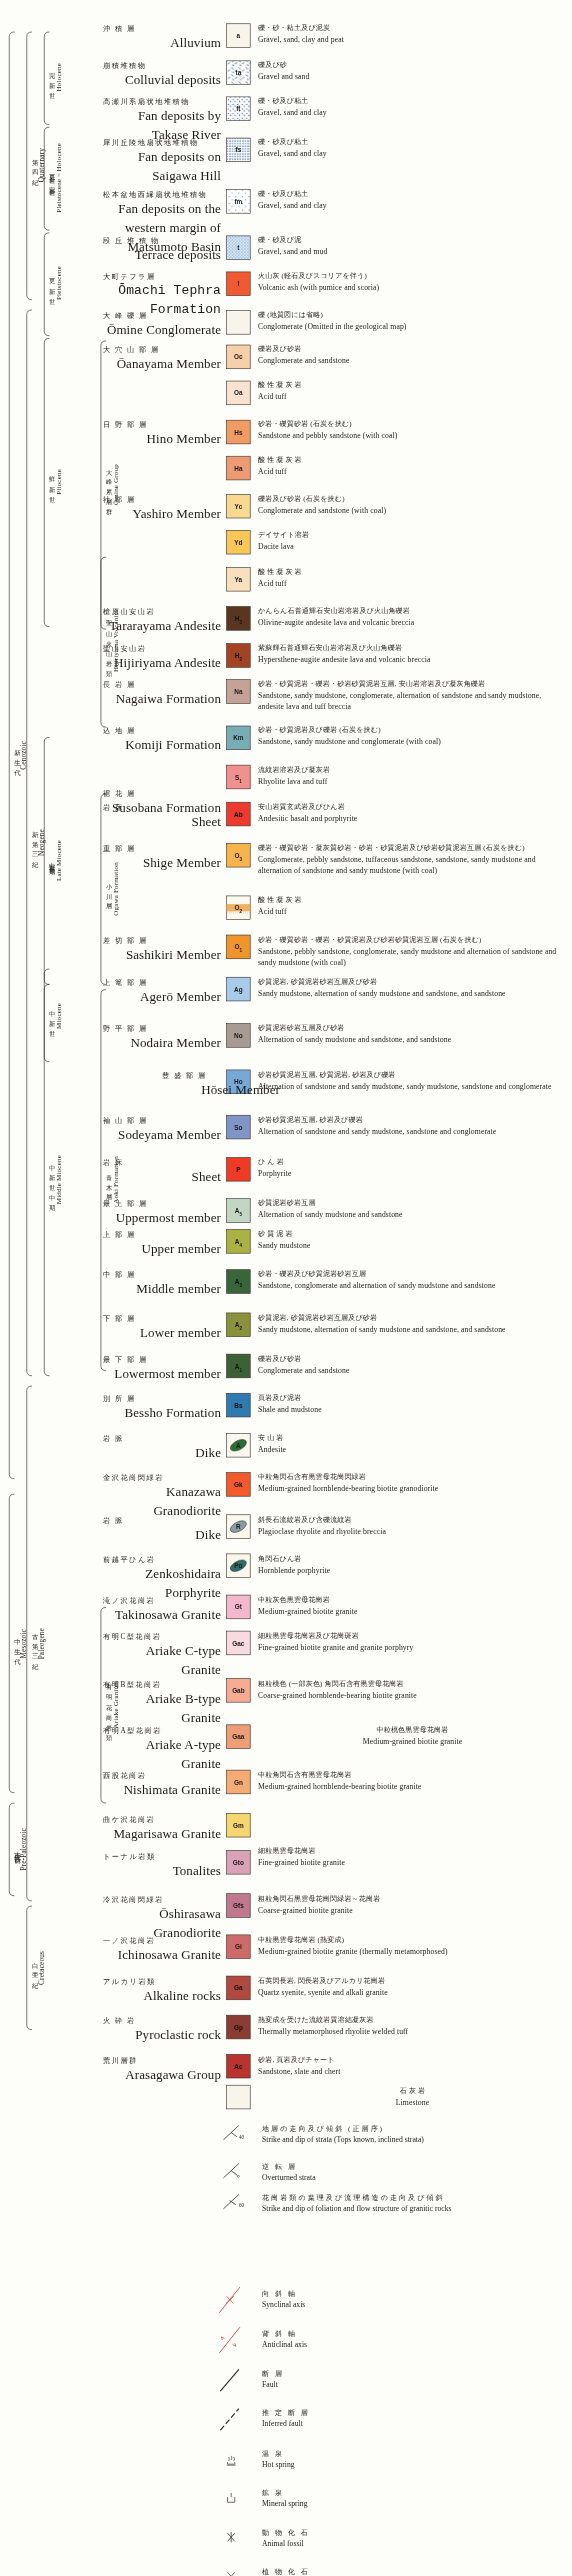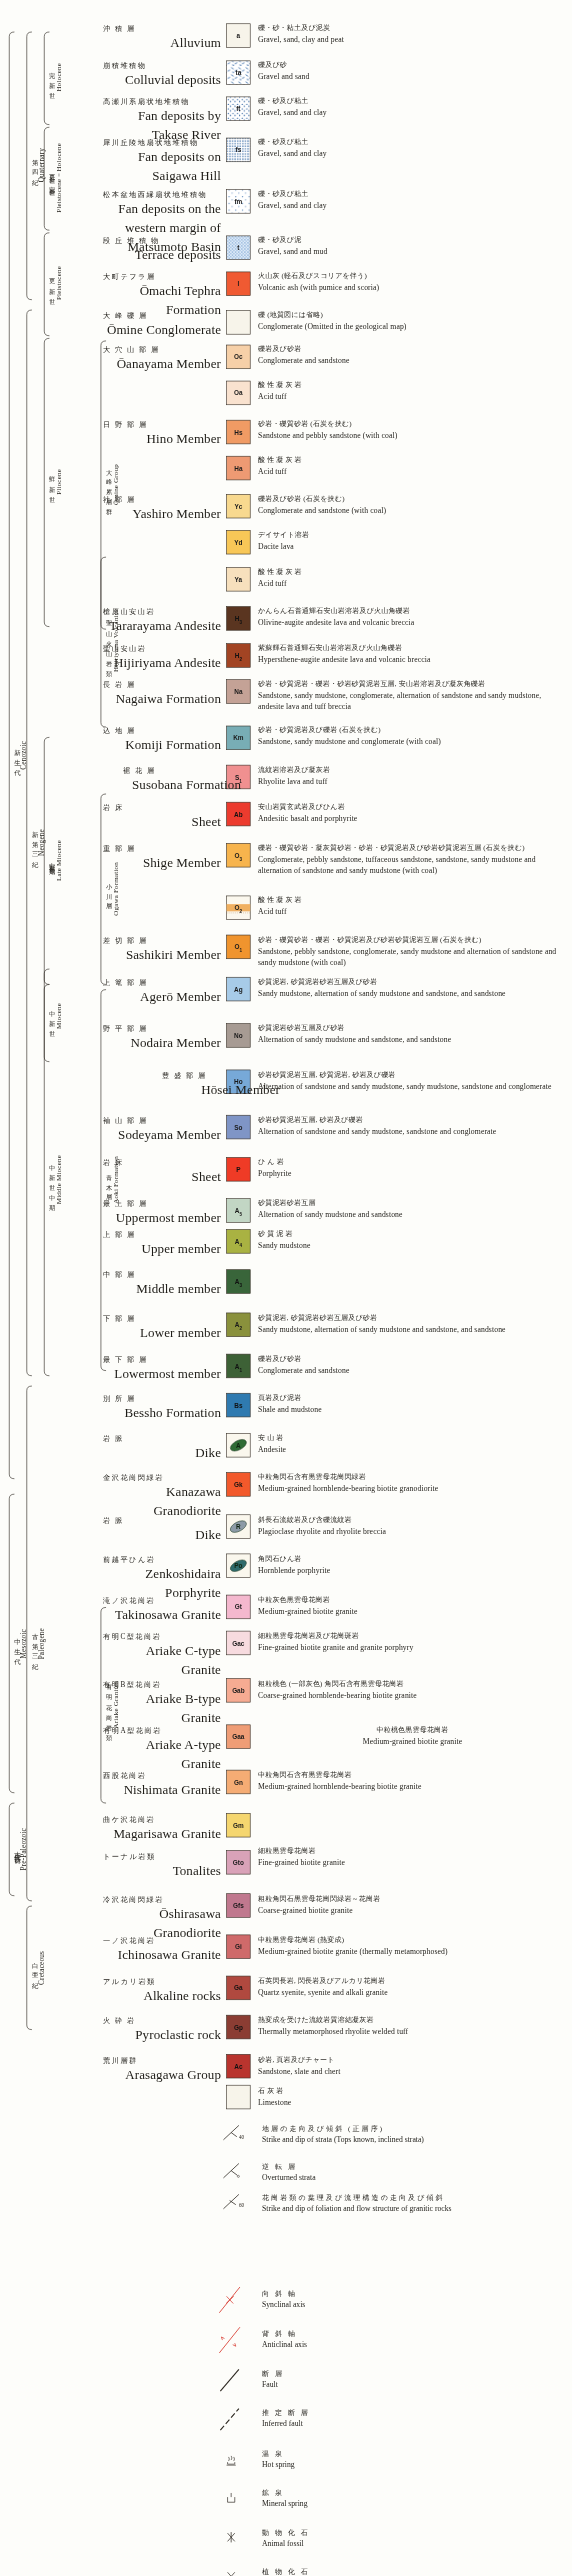--- a/index.html
+++ b/index.html
@@ -363,21 +363,21 @@
       <div class="unitname" style="left:103px;top:190px;width:118px;"><span class="jp">松本盆地西縁扇状地堆積物</span><span class="en">Fan deposits on the western margin of Matsumoto Basin</span></div>
       <div class="desc" style="left:258px;top:189px;width:309px;">
         <span class="jp">礫・砂及び粘土</span>
         <span class="en">Gravel, sand and clay</span>
       </div>
       <div class="unitname" style="left:103px;top:236px;width:118px;"><span class="jp">段 丘 堆 積 物</span><span class="en">Terrace deposits</span></div>
       <div class="desc" style="left:258px;top:235px;width:309px;">
         <span class="jp">礫・砂及び泥</span>
         <span class="en">Gravel, sand and mud</span>
       </div>
-      <div class="unitname" style="left:103px;top:272px;width:118px;"><span class="jp">大町テフラ層</span><span class="en">Ōmachi Tephra Formation</span></div>
+      <div class="unitname" style="left:103px;top:272px;width:118px;font-family:Liberation Mono, monospace;"><span class="jp">大町テフラ層</span><span class="en">Ōmachi Tephra Formation</span></div>
       <div class="desc" style="left:258px;top:271px;width:309px;">
         <span class="jp">火山灰 (軽石及びスコリアを伴う)</span>
         <span class="en">Volcanic ash (with pumice and scoria)</span>
       </div>
       <div class="unitname" style="left:103px;top:311px;width:118px;"><span class="jp">大 峰 礫 層</span><span class="en">Ōmine Conglomerate</span></div>
       <div class="desc" style="left:258px;top:310px;width:309px;">
         <span class="jp">礫 (地質図には省略)</span>
         <span class="en">Conglomerate (Omitted in the geological map)</span>
       </div>
       <div class="unitname" style="left:103px;top:345px;width:118px;"><span class="jp">大 穴 山 部 層</span><span class="en">Ōanayama Member</span></div>
@@ -424,21 +424,21 @@
       <div class="unitname" style="left:103px;top:680px;width:118px;"><span class="jp">長 岩 層</span><span class="en">Nagaiwa Formation</span></div>
       <div class="desc" style="left:258px;top:679px;width:309px;">
         <span class="jp">砂岩・砂質泥岩・礫岩・砂岩砂質泥岩互層, 安山岩溶岩及び凝灰角礫岩</span>
         <span class="en">Sandstone, sandy mudstone, conglomerate, alternation of sandstone and sandy mudstone, andesite lava and tuff breccia</span>
       </div>
       <div class="unitname" style="left:103px;top:726px;width:118px;"><span class="jp">込 地 層</span><span class="en">Komiji Formation</span></div>
       <div class="desc" style="left:258px;top:725px;width:309px;">
         <span class="jp">砂岩・砂質泥岩及び礫岩 (石炭を挟む)</span>
         <span class="en">Sandstone, sandy mudstone and conglomerate (with coal)</span>
       </div>
-      <div class="unitname" style="left:103px;top:766px;width:118px;margin-left:20px;"><span class="jp">裾 花 層</span><span class="en">Susobana Formation</span></div>
+      <div class="unitname" style="left:103px;top:789px;width:118px;"><span class="jp">裾 花 層</span><span class="en">Susobana Formation</span></div>
       <div class="desc" style="left:258px;top:765px;width:309px;">
         <span class="jp">流紋岩溶岩及び凝灰岩</span>
         <span class="en">Rhyolite lava and tuff</span>
       </div>
       <div class="unitname" style="left:103px;top:803px;width:118px;"><span class="jp">岩 床</span><span class="en">Sheet</span></div>
       <div class="desc" style="left:258px;top:802px;width:309px;">
         <span class="jp">安山岩質玄武岩及びひん岩</span>
         <span class="en">Andesitic basalt and porphyrite</span>
       </div>
       <div class="unitname" style="left:103px;top:844px;width:118px;"><span class="jp">重 部 層</span><span class="en">Shige Member</span></div>
@@ -484,20 +484,24 @@
       <div class="desc" style="left:258px;top:1198px;width:309px;">
         <span class="jp">砂質泥岩砂岩互層</span>
         <span class="en">Alternation of sandy mudstone and sandstone</span>
       </div>
       <div class="unitname" style="left:103px;top:1230px;width:118px;"><span class="jp">上 部 層</span><span class="en">Upper member</span></div>
       <div class="desc" style="left:258px;top:1229px;width:309px;">
         <span class="jp">砂 質 泥 岩</span>
         <span class="en">Sandy mudstone</span>
       </div>
       <div class="unitname" style="left:103px;top:1270px;width:118px;"><span class="jp">中 部 層</span><span class="en">Middle member</span></div>
+      <div class="desc" style="left:258px;top:1269px;width:309px;">
+        <span class="jp">砂岩・礫岩及び砂質泥岩砂岩互層</span>
+        <span class="en">Sandstone, conglomerate and alternation of sandy mudstone and sandstone</span>
+      </div>
       <div class="unitname" style="left:103px;top:1314px;width:118px;"><span class="jp">下 部 層</span><span class="en">Lower member</span></div>
       <div class="desc" style="left:258px;top:1313px;width:309px;">
         <span class="jp">砂質泥岩, 砂質泥岩砂岩互層及び砂岩</span>
         <span class="en">Sandy mudstone, alternation of sandy mudstone and sandstone, and sandstone</span>
       </div>
       <div class="unitname" style="left:103px;top:1355px;width:118px;"><span class="jp">最 下 部 層</span><span class="en">Lowermost member</span></div>
       <div class="desc" style="left:258px;top:1354px;width:309px;">
         <span class="jp">礫岩及び砂岩</span>
         <span class="en">Conglomerate and sandstone</span>
       </div>
@@ -575,21 +579,21 @@
       <div class="unitname" style="left:103px;top:2016px;width:118px;"><span class="jp">火 砕 岩</span><span class="en">Pyroclastic rock</span></div>
       <div class="desc" style="left:258px;top:2015px;width:309px;">
         <span class="jp">熱変成を受けた流紋岩質溶結凝灰岩</span>
         <span class="en">Thermally metamorphosed rhyolite welded tuff</span>
       </div>
       <div class="unitname" style="left:103px;top:2056px;width:118px;"><span class="jp">荒川層群</span><span class="en">Arasagawa Group</span></div>
       <div class="desc" style="left:258px;top:2055px;width:309px;">
         <span class="jp">砂岩, 頁岩及びチャート</span>
         <span class="en">Sandstone, slate and chert</span>
       </div>
-      <div class="desc" style="left:258px;top:2086px;width:309px;">
+      <div class="desc" style="left:258px;top:2086px;width:309px;text-align:center;">
         <span class="jp">石 灰 岩</span>
         <span class="en">Limestone</span>
       </div>
       <div class="symtext" style="left:262px;top:2124px;width:289px;">
         <span class="jp">地層の走向及び傾斜 (正層序)</span>
         <span class="en">Strike and dip of strata (Tops known, inclined strata)</span>
       </div>
       <div class="symtext" style="left:262px;top:2162px;width:289px;">
         <span class="jp">逆 転 層</span>
         <span class="en">Overturned strata</span>

